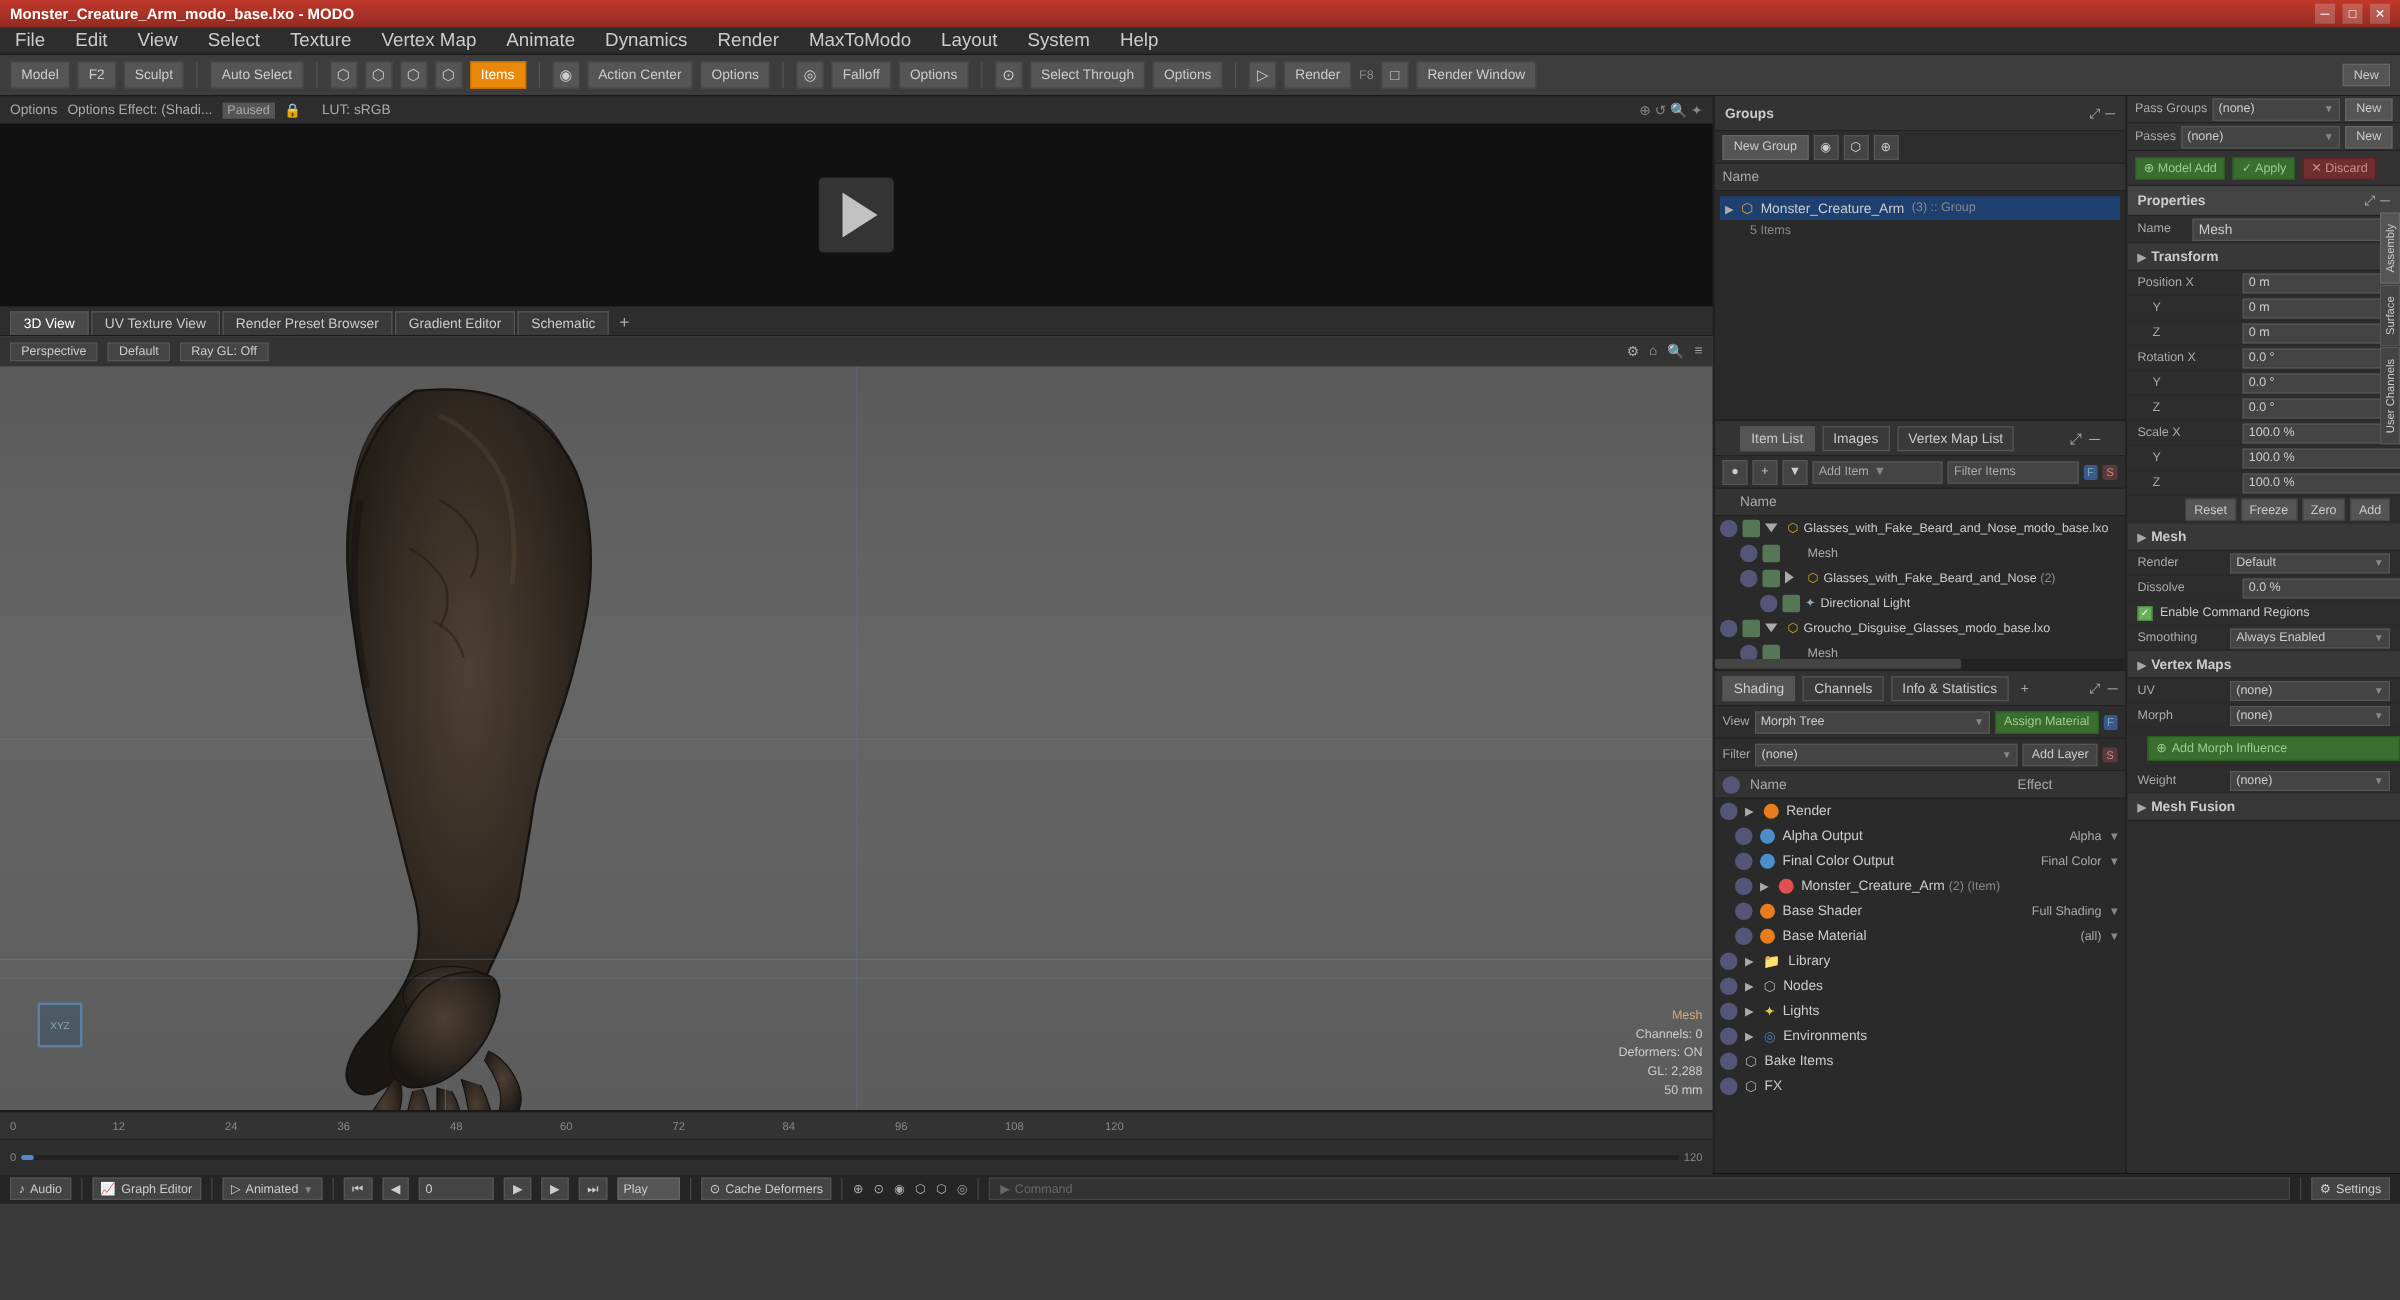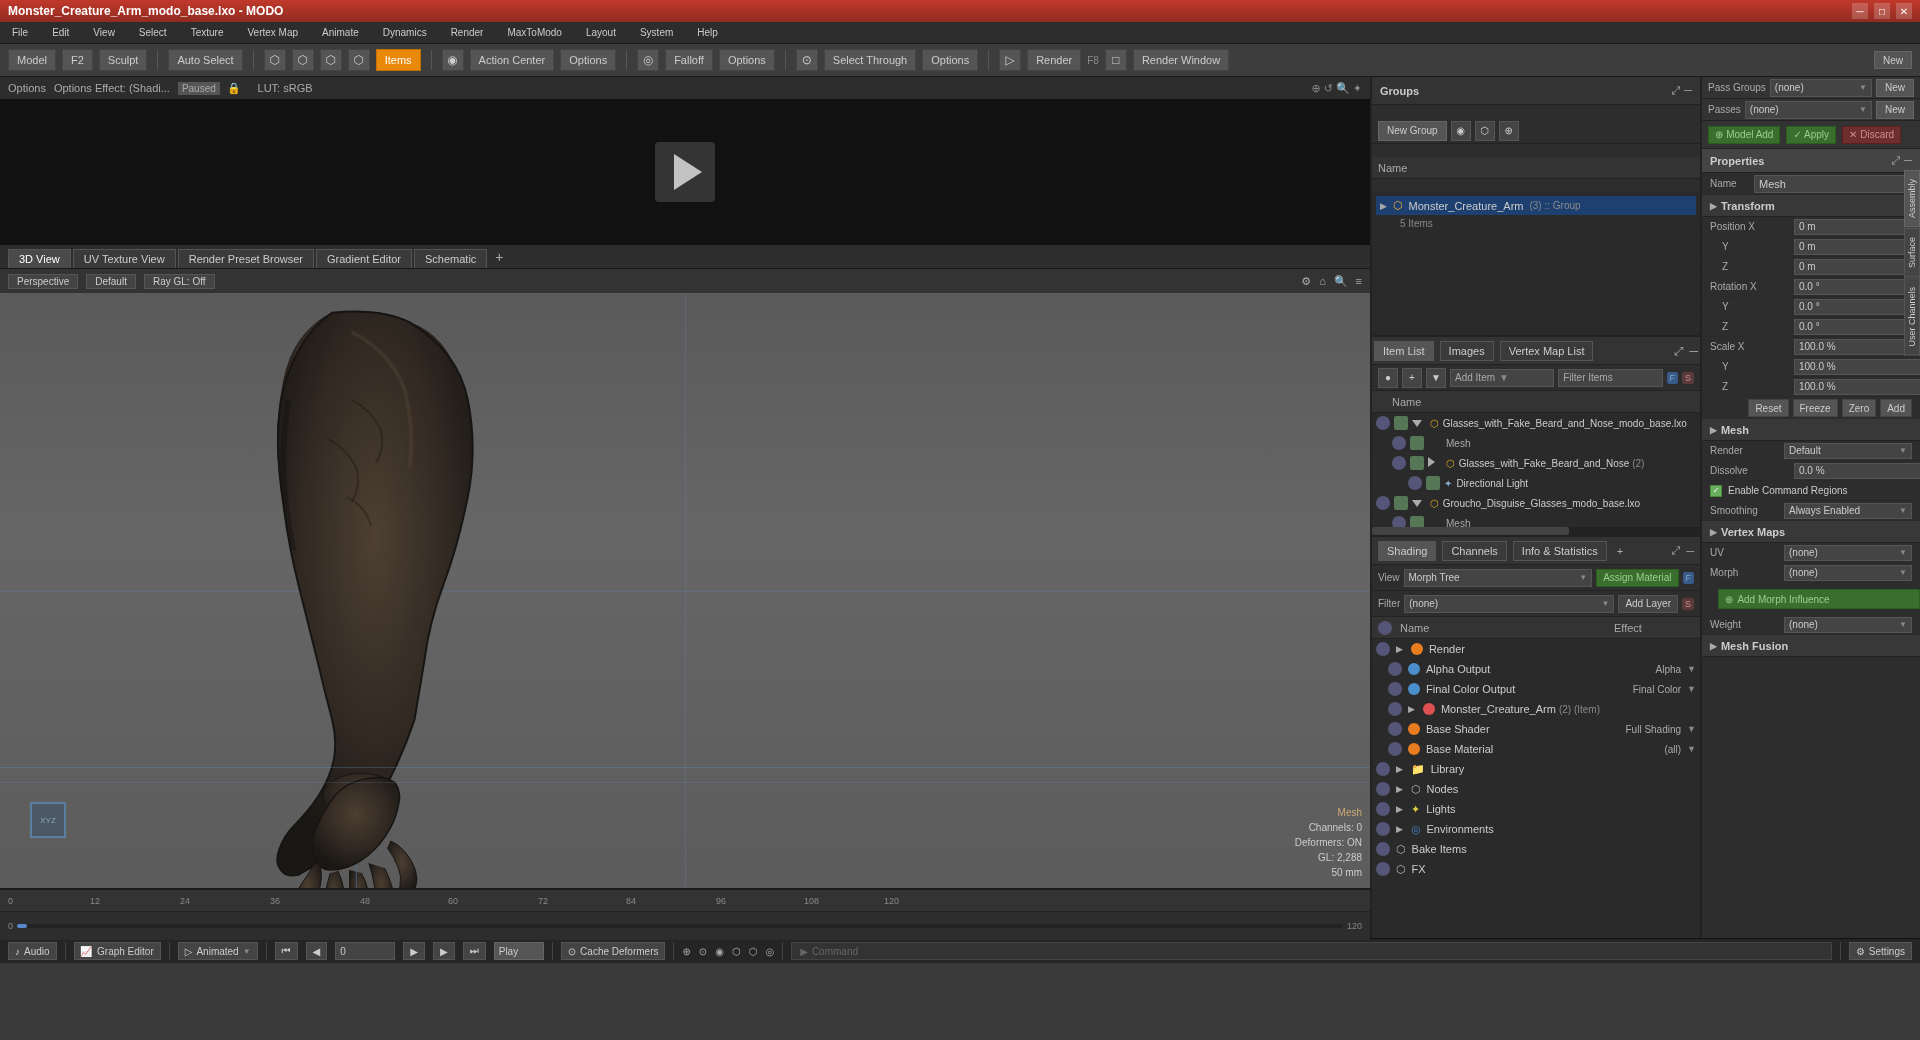--- a/index.html
+++ b/index.html
@@ -41,21 +41,21 @@
       width: 100%;
       height: 22px;
       background: #2d2d2d;
       display: flex;
       align-items: center;
       padding: 0 8px;
       gap: 16px;
       border-bottom: 1px solid #1a1a1a;
     }
     .menu-item {
-      font-size: 10px;
+      font-size: 15px;
       color: #ccc;
       cursor: pointer;
       padding: 2px 4px;
     }
 
     
     #toolbar {
       width: 100%;
       height: 30px;
       background: #3d3d3d;
@@ -224,21 +224,20 @@
       background: #2d2d2d;
       border-left: 2px solid #222;
     }
 
     
     #groups-panel {
       height: 260px;
       border-bottom: 2px solid #222;
       display: flex;
       flex-direction: column;
-      gap: 13px;
     }
     #groups-header {
       height: 28px;
       background: #333;
       display: flex;
       align-items: center;
       justify-content: space-between;
       padding: 0 8px;
       border-bottom: 1px solid #222;
     }
@@ -273,21 +272,21 @@
       height: 200px;
       border-bottom: 2px solid #222;
       display: flex;
       flex-direction: column;
     }
     #item-list-header {
       height: 28px;
       background: #333;
       display: flex;
       align-items: center;
-      padding: 0 2px;
+      padding: 0 20px;
       gap: 6px;
       border-bottom: 1px solid #222;
     }
     .panel-tab {
       padding: 3px 8px;
       background: #3a3a3a;
       border: 1px solid #555;
       color: #ccc;
       font-size: 11px;
       cursor: pointer;

